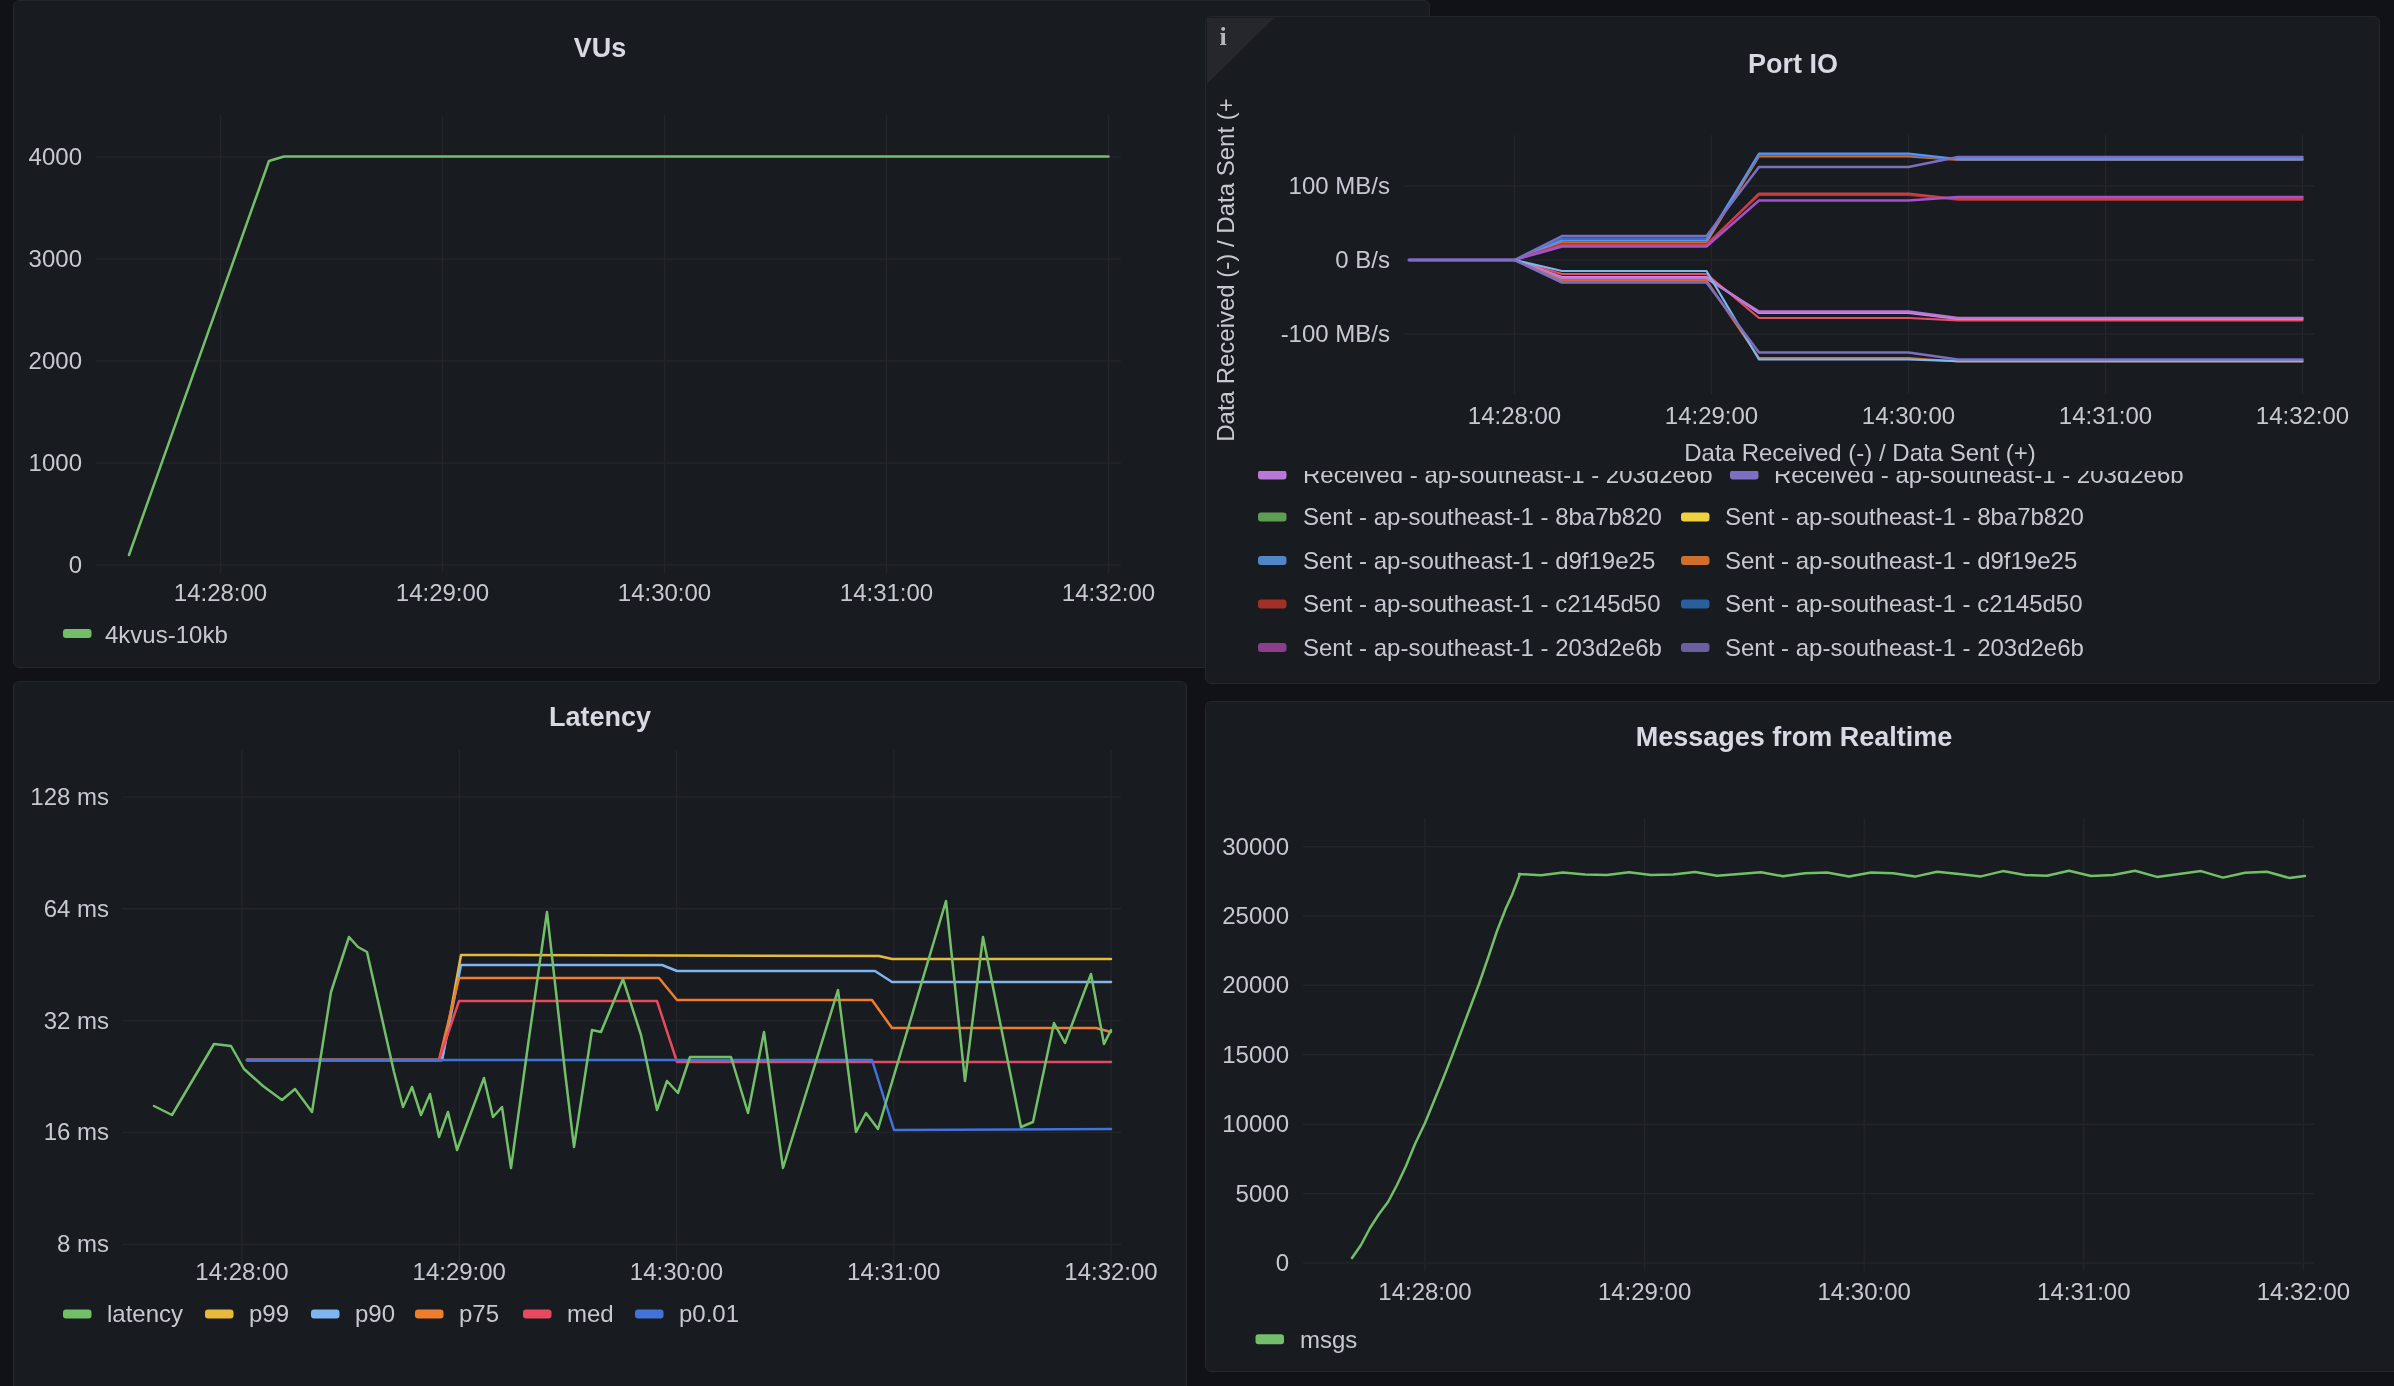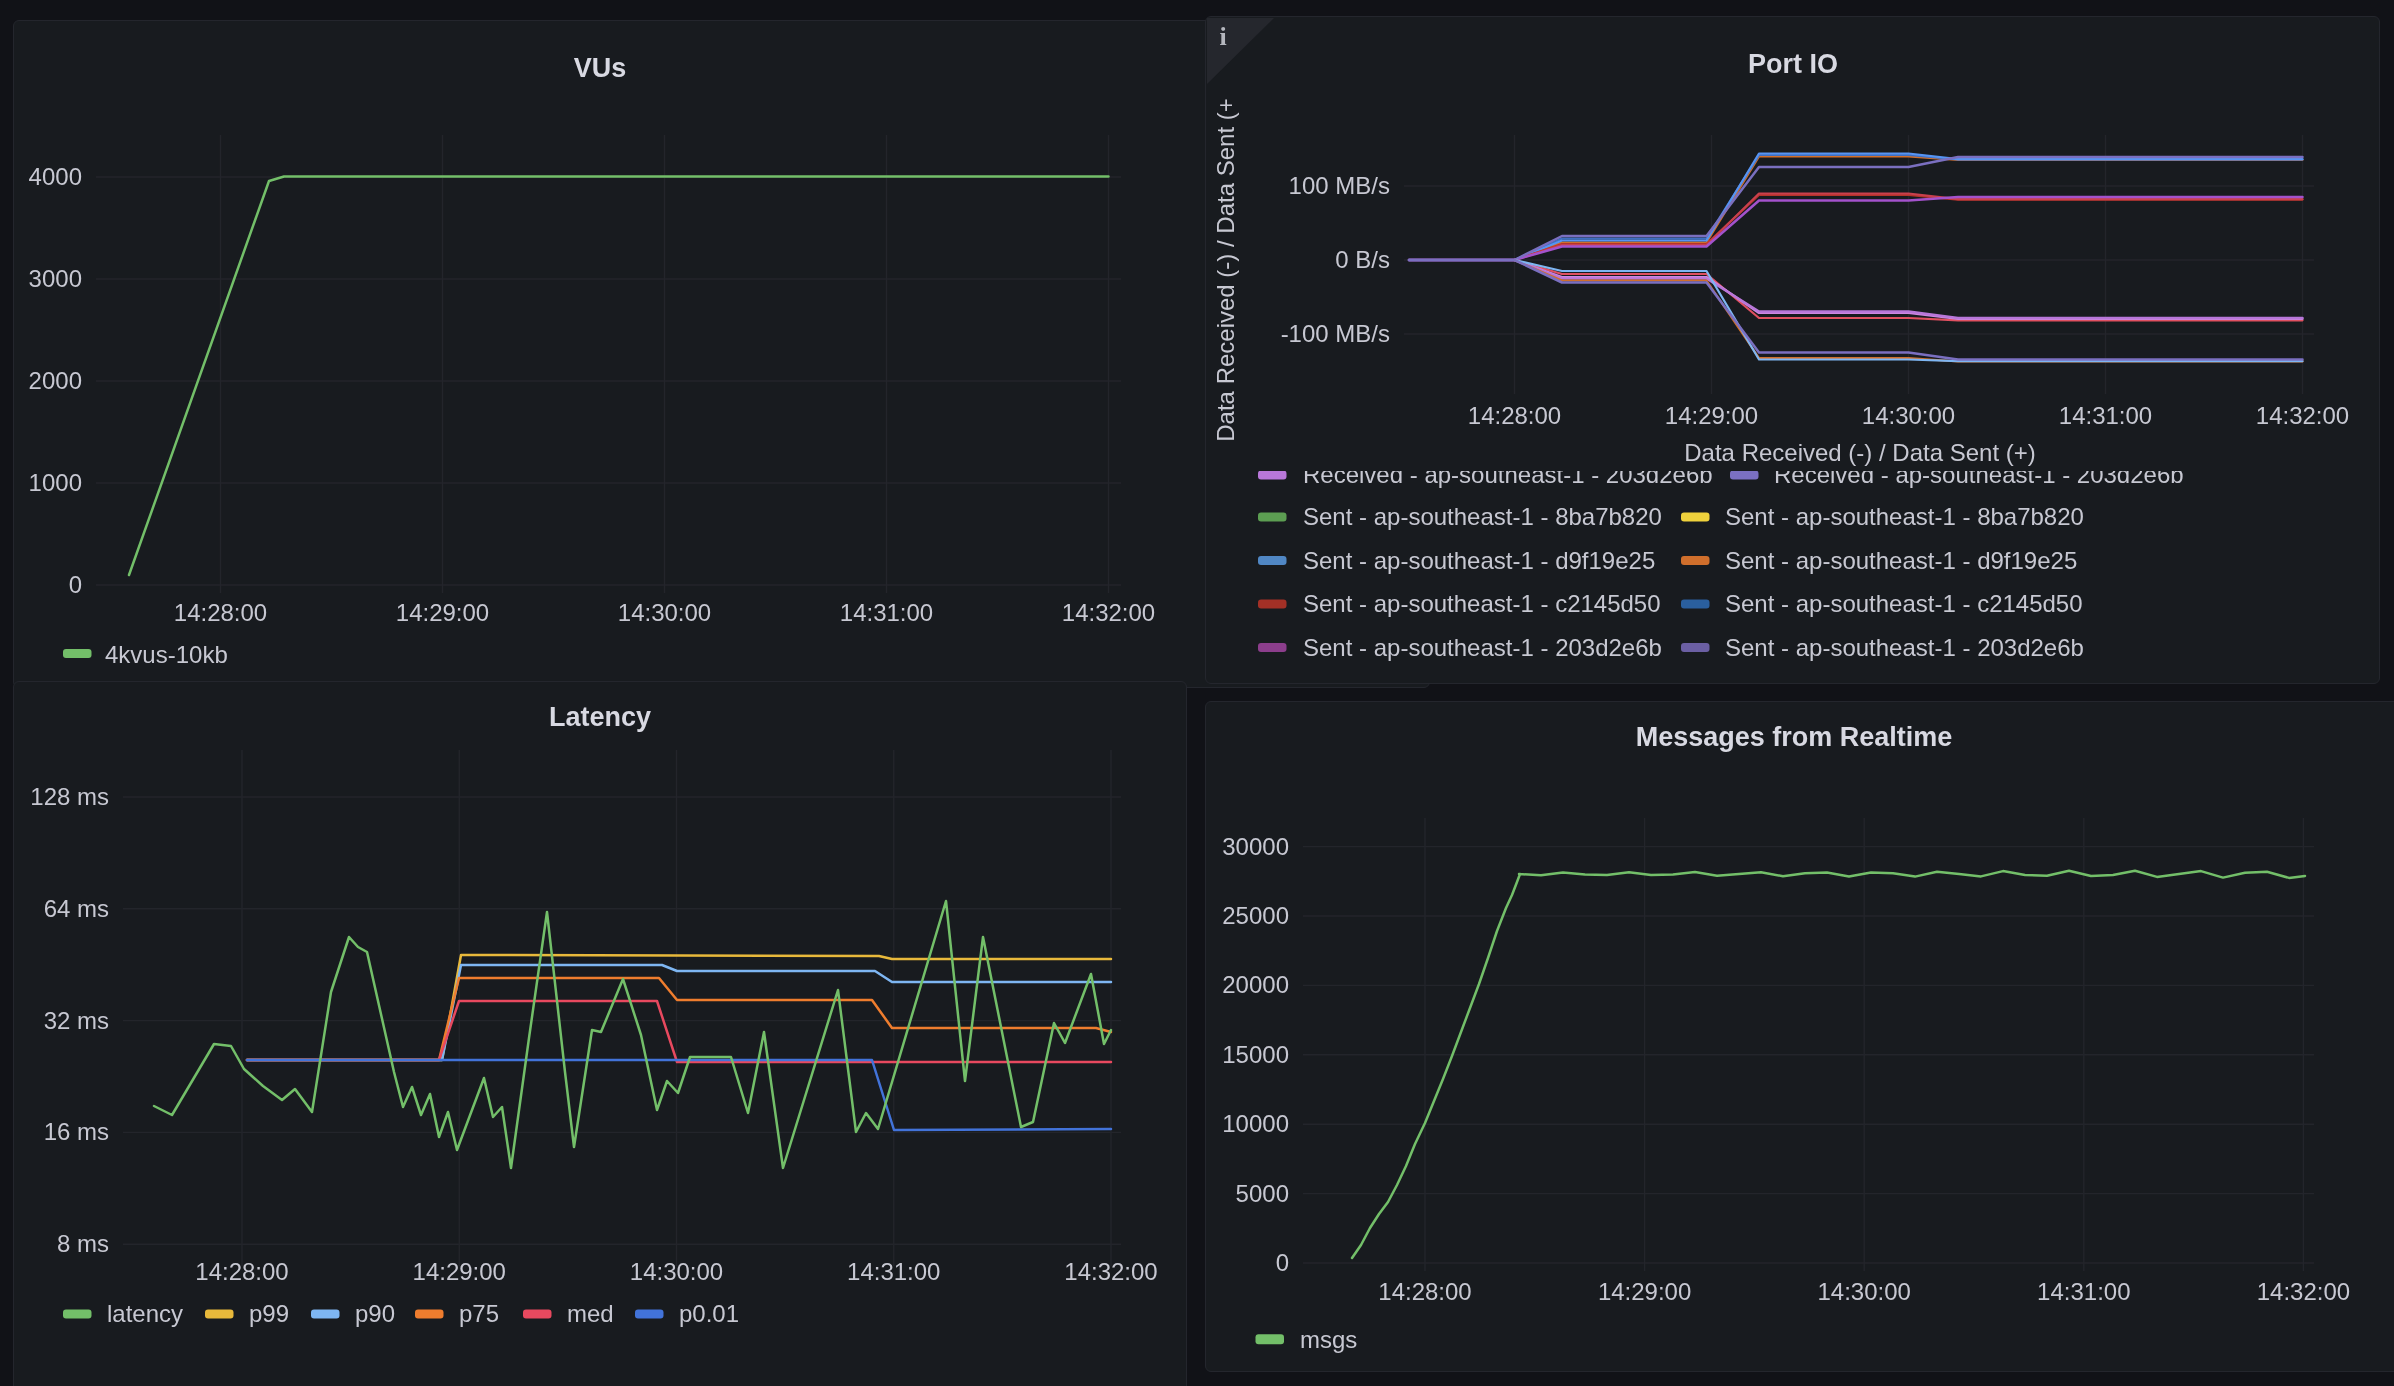--- a/index.html
+++ b/index.html
@@ -1,18 +1,18 @@
 <!DOCTYPE html>
 <html><head><meta charset="utf-8"><style>
 html,body{margin:0;padding:0;background:#111217;width:2394px;height:1386px;overflow:hidden}
 *{box-sizing:border-box}
 .panel{position:absolute;background:#181b1f;border:1px solid #24262d;border-radius:6px}
 svg{position:absolute;left:0;top:0;font-family:"Liberation Sans",sans-serif}
 </style></head><body>
-<div class="panel" style="left:13px;top:20px;width:1417px;height:668px">
+<div class="panel" style="left:13px;top:0;width:1417px;height:668px">
 <svg width="1172" height="666" viewBox="0 0 1172 666">
 <defs>
         <clipPath id="legclip">
           <rect x="0" y="454" width="1174" height="220"></rect>
         </clipPath>
       </defs>
 <text x="586" y="56" font-size="27" fill="#d8d9e2" text-anchor="middle" font-weight="bold">VUs</text>
 <line x1="82" y1="156" x2="1107" y2="156" stroke="#23252b" stroke-width="1.4"></line>
 <line x1="82" y1="258" x2="1107" y2="258" stroke="#23252b" stroke-width="1.4"></line>
 <line x1="82" y1="360" x2="1107" y2="360" stroke="#23252b" stroke-width="1.4"></line>

